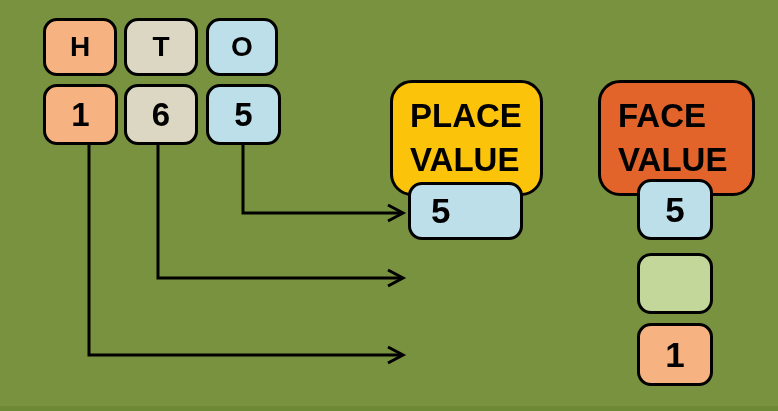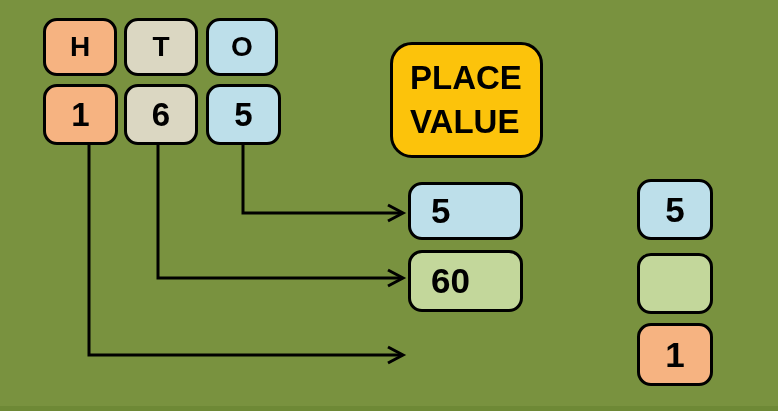--- a/index.html
+++ b/index.html
@@ -57,20 +57,21 @@
   .letter-box { font-size: 28px; }
   .digit-box  { font-size: 33px; }
 
   .header-box {
     border-radius: 22px;
     justify-content: flex-start;
     padding-left: 17px;
     font-size: 33px;
     line-height: 1.32;
     letter-spacing: 0px;
+    margin-top: 38px;
   }
   .header-box .header-text {
     width: 110px; 
     text-align: left;
   }
   .pv-box {
     justify-content: flex-start;
     padding-left: 20px;
     font-size: 35px;
   }
@@ -105,22 +106,24 @@
   <div class="box letter-box c-beige" style="left:124px; top:18px; width:74px; height:58px;">T</div>
   <div class="box letter-box c-blue" style="left:206px; top:18px; width:72px; height:58px;">O</div>
 
   <div class="box digit-box c-peach" style="left:43px; top:84px; width:75px; height:61px;">1</div>
   <div class="box digit-box c-beige" style="left:124px; top:84px; width:74px; height:61px;">6</div>
   <div class="box digit-box c-blue" style="left:206px; top:84px; width:75px; height:61px;">5</div>
 
   <div class="box header-box c-gold" style="left:390px; top:42px; width:153px; height:116px;">
     <span class="header-text">PLACE VALUE</span>
   </div>
+  <div class="box header-box c-orange" style="left:598px; top:42px; width:157px; height:116px;">
+    <span class="header-text">FACE VALUE</span>
+  </div>
 
   <div class="box pv-box c-blue" style="left:408px; top:182px; width:115px; height:58px;">5</div>
-  <div class="box pv-box c-green" style="left:408px; top:250px; width:115px; height:62px;">60</div>
 
   <div class="box fv-box c-blue" style="left:637px; top:179px; width:76px; height:61px;">5</div>
   <div class="box fv-box c-green" style="left:637px; top:253px; width:76px; height:61px;"></div>
   <div class="box fv-box c-peach" style="left:637px; top:323px; width:76px; height:63px;">1</div>
 
   <div class="bottom-edge"></div>
 </div>
 
 </body></html>

